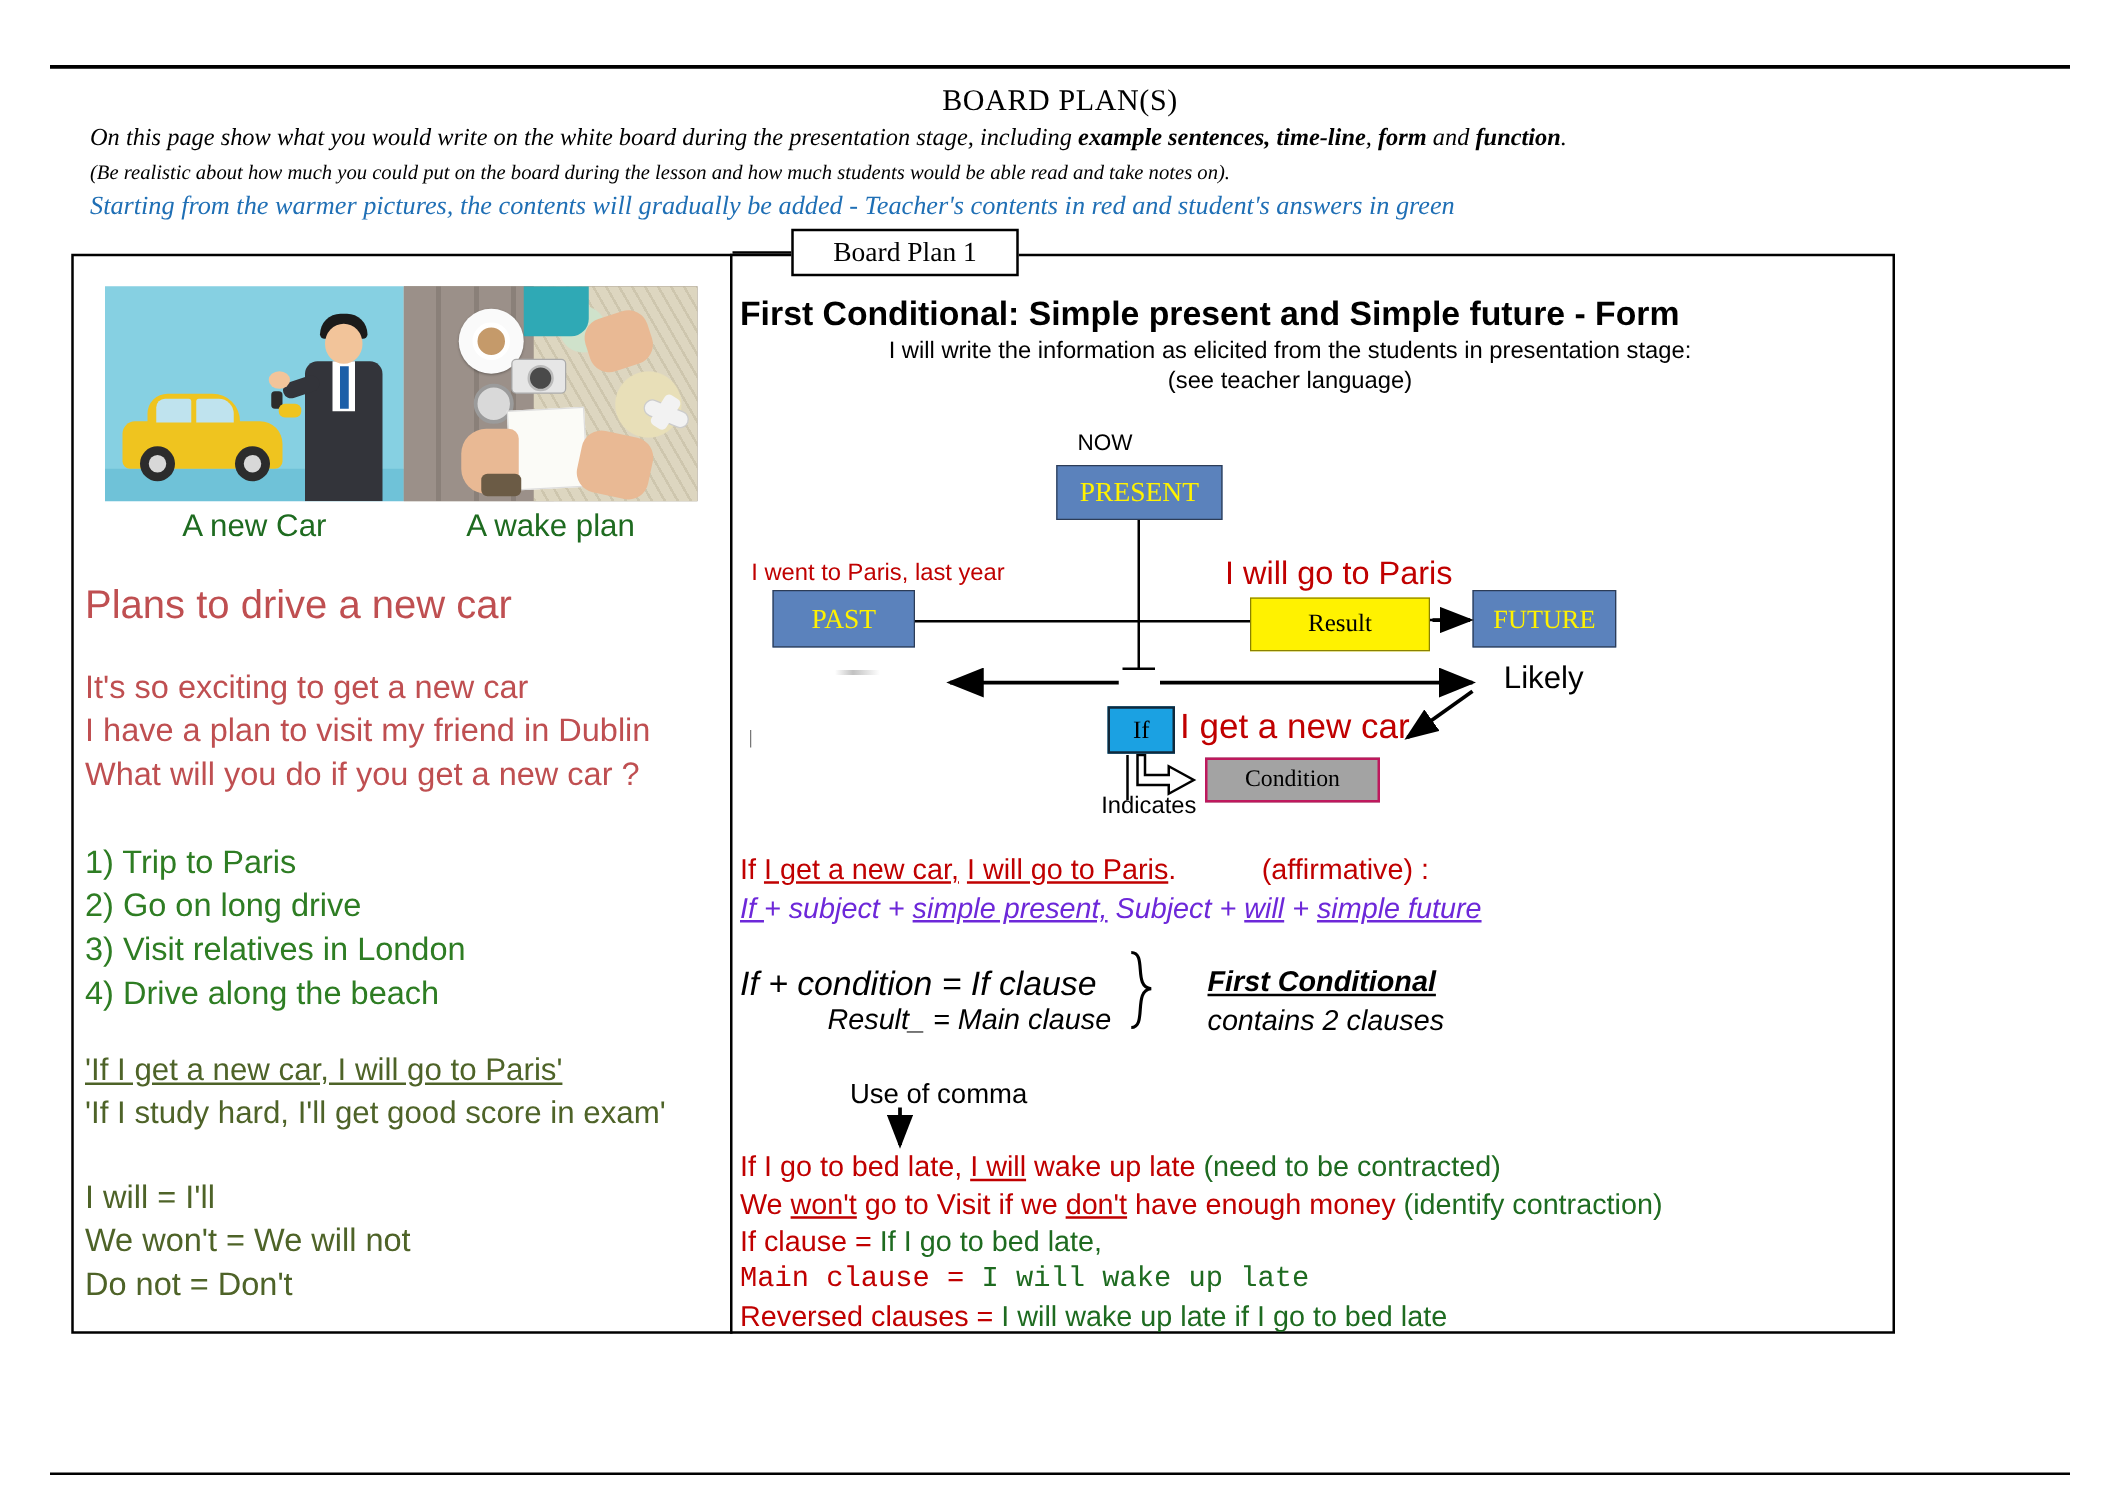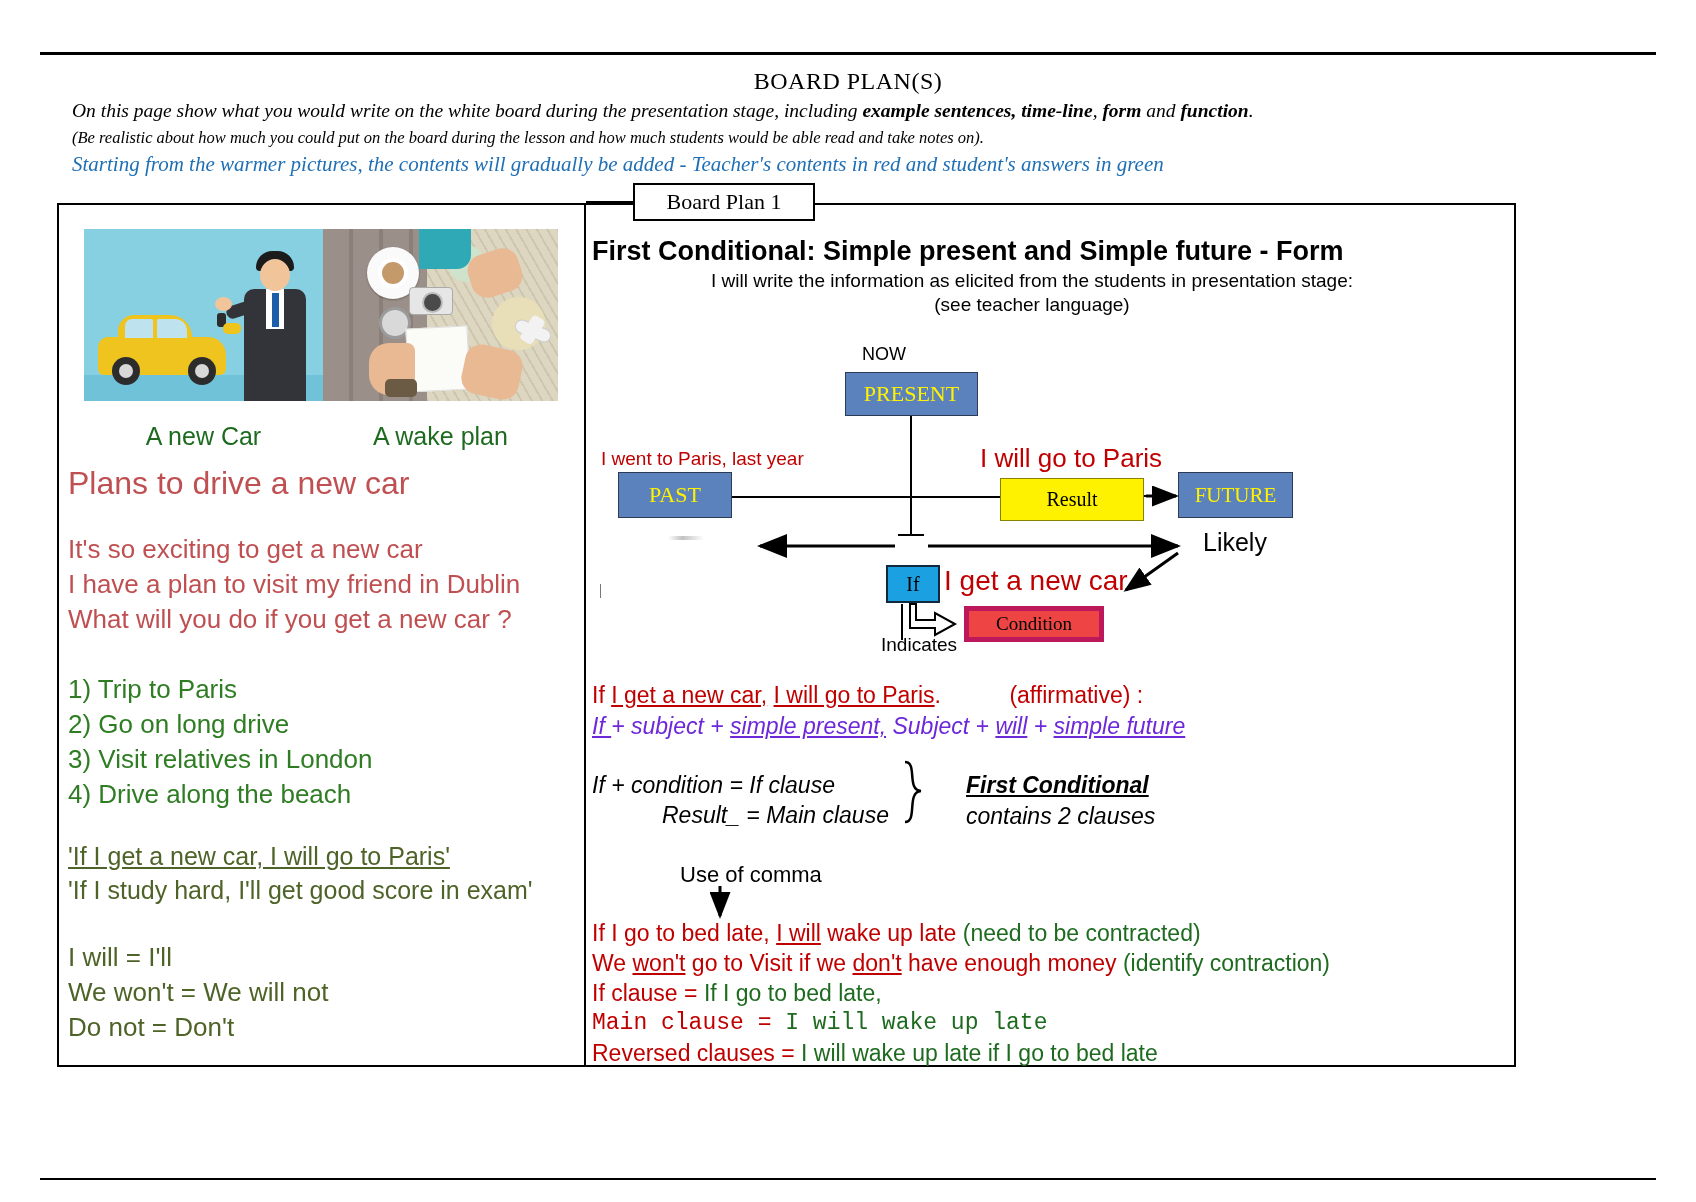--- a/index.html
+++ b/index.html
@@ -178,21 +178,21 @@
   .tour-lens { position:absolute; left:56px; top:78px; width:26px; height:26px; border-radius:50%; background:#d9d9d9; border:3px solid #9b9b9b; }
   .tour-book { position:absolute; left:84px; top:98px; width:60px; height:62px; background:#fbfbf7; border:1px solid #ddd; transform:rotate(-3deg); }
   .tour-hand1 { position:absolute; left:46px; top:114px; width:46px; height:52px; background:#e9b994; border-radius:20px 8px 8px 20px; }
   .tour-hand2 { position:absolute; left:140px; top:118px; width:58px; height:50px; background:#e9b994; border-radius:16px; transform:rotate(12deg); }
   .tour-hand3 { position:absolute; left:146px; top:22px; width:52px; height:44px; background:#e9b994; border-radius:16px; transform:rotate(-18deg); }
   .tour-plane { position:absolute; left:192px; top:96px; width:36px; height:12px; background:#f2f2f2; border-radius:6px; transform:rotate(22deg); box-shadow:0 0 0 1px #ccc; }
   .tour-plane::after { content:''; position:absolute; left:10px; top:-9px; width:14px; height:28px; background:#f2f2f2; border-radius:4px; transform:rotate(10deg); }
   .tour-watch { position:absolute; left:62px; top:150px; width:32px; height:18px; background:#6b5b45; border-radius:5px; }
 
   .img-captions {
-    position: absolute; left: 84px; top: 422px; width: 474px;
+    position: absolute; left: 84px; top: 407px; width: 474px;
     display: flex;
   }
   .img-cap {
     width: 239px; text-align: center;
     color: #1E6B20;
     font-size: 25px;
   }
   .img-cap.second { width: 235px; }
 
   .left-text { position: absolute; left: 68px; width: 520px; }
@@ -256,21 +256,21 @@
     background: #5B82BC; border: 1px solid #2c3c57;
     color: #FFF200; font-size: 21px;
   }
   .box-if {
     left: 886px; top: 565px; width: 54px; height: 38px;
     background: #1BA1E2; border: 2px solid #10293b;
     color: #000; font-size: 20px;
   }
   .box-condition {
     left: 964px; top: 606px; width: 140px; height: 36px;
-    background: #ef4444; border: 5px solid #be185d;
+    background: #a3a3a3; border: 2px solid #be185d;
     color: #000; font-size: 19px;
   }
 
   .line { position: absolute; background: #000; }
   .tl-horiz { left: 732px; top: 496px; width: 270px; height: 2px; }
   .tl-vert  { left: 910px; top: 416px; width: 2px; height: 120px; }
   .tl-tick  { left: 898px; top: 534px; width: 26px; height: 2px; }
   .tl-res-fut { left: 1144px; top: 495px; width: 30px; height: 2px; }
 
   .ghost { position:absolute; left: 668px; top: 536px; width: 36px; height: 4px;
@@ -281,21 +281,21 @@
   .lbl-past-sent { left: 601px; top: 448px; font-size: 19px; }
   .lbl-fut-sent  { left: 980px; top: 443px; font-size: 26px; }
   .lbl-getcar    { left: 944px; top: 565px; font-size: 28px; }
   .lbl-likely    { position:absolute; left: 1203px; top: 528px; font-size: 25px; color:#000; }
   .lbl-indicates { position:absolute; left: 881px; top: 634px; font-size: 19px; color:#000; }
 
   
   .f-line { position: absolute; left: 592px; width: 860px; }
   .f1 { top: 682px; font-size: 23px; color: #C00000; }
   .f2 { top: 713px; font-size: 23px; font-style: italic; color: #6d28d9; }
-  .f3 { top: 772px; font-size: 23px; font-style: italic; }
+  .f3 { top: 772px; font-size: 27px; font-style: italic; }
   .f4 { top: 802px; left: 662px; font-size: 23px; font-style: italic; }
   .f5 { top: 772px; left: 966px; font-size: 23px; font-weight: bold; font-style: italic; text-decoration: underline; }
   .f6 { top: 803px; left: 966px; font-size: 23px; font-style: italic; }
   .f-comma { top: 862px; left: 680px; font-size: 22px; }
 
   .u { text-decoration: underline; }
 
   
   .b-line { position: absolute; left: 592px; width: 880px; font-size: 23px; color: #C00000; }
   .g { color: #1E6B20; }

